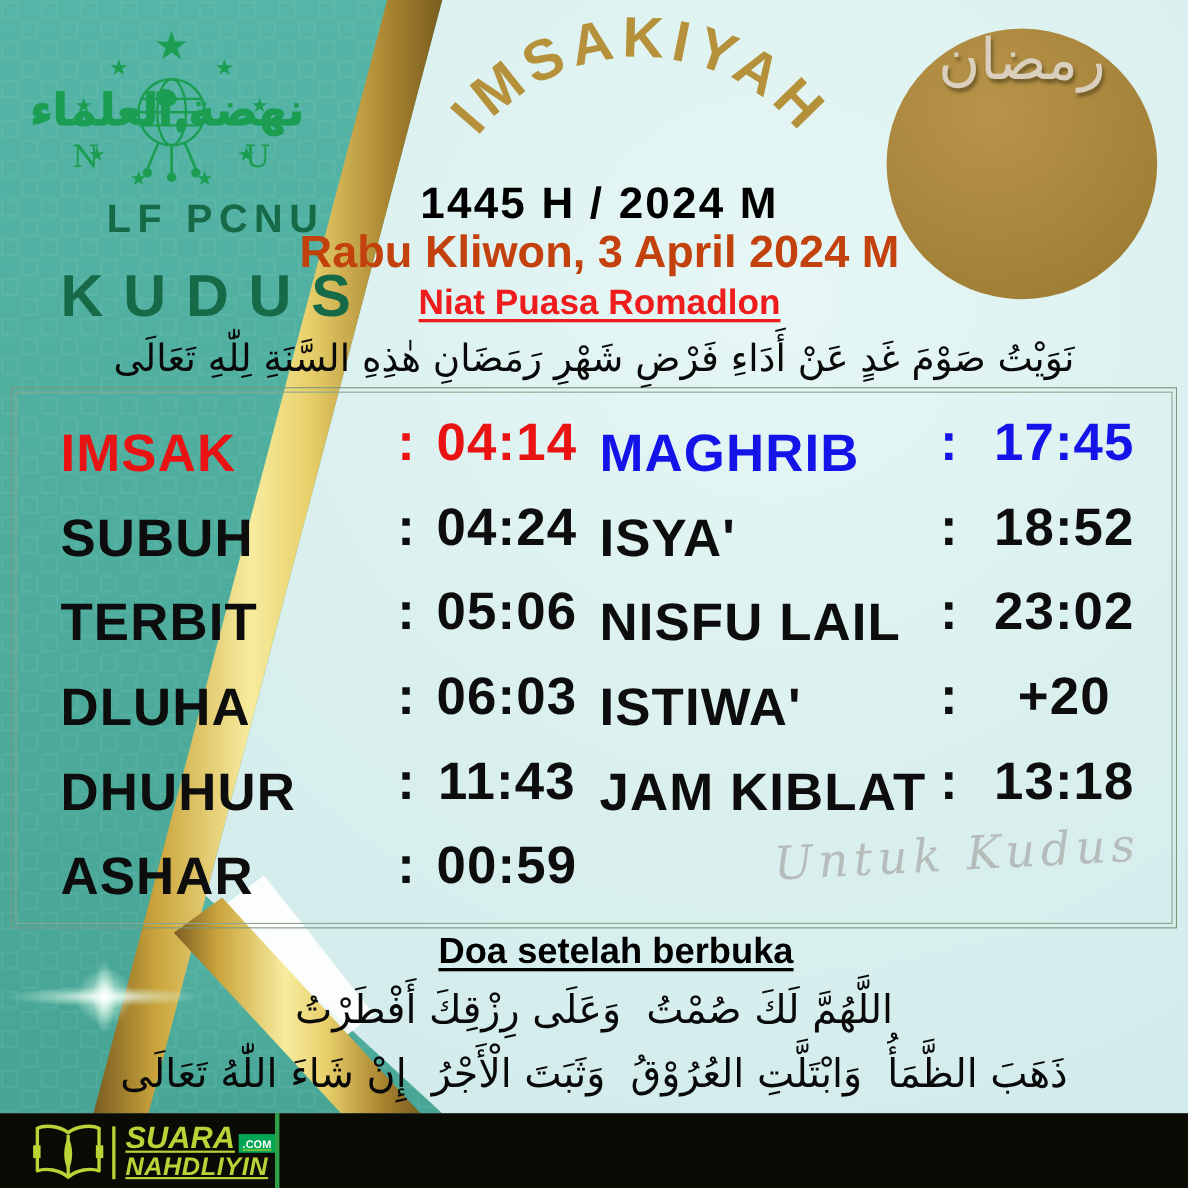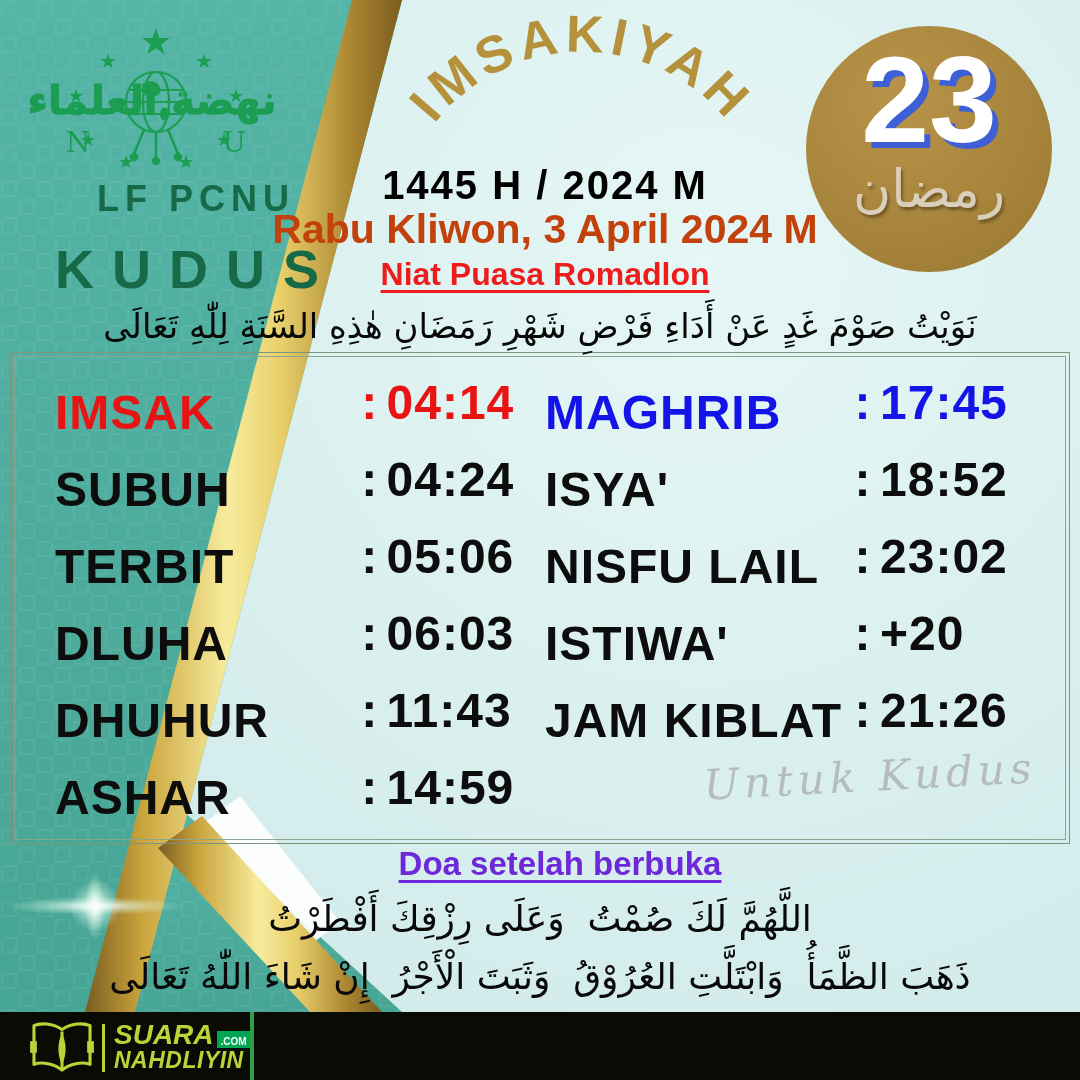--- a/index.html
+++ b/index.html
@@ -40,40 +40,40 @@
   
   #frame{left:10px;top:352px;width:1060px;height:492px;border:1px solid #7a977e;
          padding:3px;box-sizing:border-box;z-index:1;}
   #frame-inner{width:100%;height:100%;border:1px solid #8aa68e;box-sizing:border-box;}
   .col{z-index:2;}
   #colL{left:55px;top:364px;width:480px;}
   #colR{left:545px;top:364px;width:520px;}
   .trow{display:flex;align-items:center;height:77px;font-weight:bold;font-size:48px;color:#0d0d0d;}
   .trow .lbl{width:300px;letter-spacing:1px;margin-top:20px;}
   .trow .sep{width:35px;text-align:center;}
-  .trow .val{width:150px;letter-spacing:1px;}
+  .trow .val{width:150px;text-align:center;letter-spacing:1px;}
   #colR .trow .val{width:175px;}
   .row-red{color:#ea1313;}
   .row-blue{color:#1414e9;}
   #watermark{left:700px;top:752px;width:340px;text-align:center;z-index:2;
              font-family:"DejaVu Serif",serif;font-style:italic;font-size:42px;
              color:#b6bcba;letter-spacing:5px;transform:rotate(-3deg);}
 
   
-  #doa-h{left:260px;top:845px;width:600px;text-align:center;color:#6d28d9;
+  #doa-h{left:260px;top:845px;width:600px;text-align:center;color:#000000;
          font-size:33px;font-weight:bold;z-index:2;
          text-decoration:underline;text-decoration-thickness:3px;text-underline-offset:5px;}
   #doa1{left:0;top:888px;width:1080px;text-align:center;font-size:36px;z-index:2;}
   #doa2{left:0;top:946px;width:1080px;text-align:center;font-size:36px;z-index:2;}
 
   
   #bar{left:0;top:1012px;width:1080px;height:68px;background:#0b0b06;z-index:3;}
   #bookicon{left:28px;top:1018px;width:68px;height:58px;}
   #brandline{left:102px;top:1024px;width:3px;height:48px;background:#b8d437;}
-  #brand{left:114px;top:1022px;width:140px;color:#b8d437;font-weight:bold;font-style:italic;}
+  #brand{left:114px;top:1022px;width:140px;color:#b8d437;font-weight:bold;font-style:italic;text-decoration:underline;}
   #brand .t{font-size:28px;line-height:26px;display:flex;align-items:flex-end;}
   #brand .b{font-size:23px;line-height:24px;letter-spacing:.5px;}
   #brand .com{background:#00a651;color:#fff;font-size:10px;font-style:normal;
               padding:6px 4px 1px 4px;margin-left:3px;line-height:10px;}
   #bardiv{left:250px;top:1012px;width:4px;height:68px;background:#2f9e46;}
   #bartext{left:268px;top:1012px;width:812px;height:68px;display:flex;align-items:center;
            justify-content:center;color:#4c9156;font-size:27px;font-weight:bold;letter-spacing:9px;}
 </style>
 </head>
 <body>
@@ -169,21 +169,20 @@
   <svg id="arcsvg" class="abs" viewBox="0 0 420 200">
     <path id="arcPath" d="M 28,192 A 187,187 0 0 1 392,192" fill="none"></path>
     <text font-size="52" font-weight="bold" fill="#b5913c" letter-spacing="6" font-family="Liberation Sans, sans-serif">
       <textPath href="#arcPath" startOffset="50%" text-anchor="middle">IMSAKIYAH</textPath>
     </text>
   </svg>
   <div id="year" class="abs">1445 H / 2024 M</div>
   <div id="date" class="abs">Rabu Kliwon, 3 April 2024 M</div>
 
   <div id="badge" class="abs">
-    <div class="num">23</div>
     <div class="ar" dir="rtl">رمضان</div>
   </div>
 
   <div id="niat-h" class="abs">Niat Puasa Romadlon</div>
   <div id="niat-ar" class="abs arabic" dir="rtl">نَوَيْتُ صَوْمَ غَدٍ عَنْ أَدَاءِ فَرْضِ شَهْرِ رَمَضَانِ هٰذِهِ السَّنَةِ لِلّٰهِ تَعَالَى</div>
 
   <div id="frame" class="abs">
     <div id="frame-inner"></div>
   </div>
 
@@ -209,21 +208,21 @@
       <span class="val">06:03</span>
     </div>
     <div class="trow">
       <span class="lbl">DHUHUR</span>
       <span class="sep">:</span>
       <span class="val">11:43</span>
     </div>
     <div class="trow">
       <span class="lbl">ASHAR</span>
       <span class="sep">:</span>
-      <span class="val">14:59</span>
+      <span class="val">00:59</span>
     </div>
   </div>
 
   <div id="colR" class="abs col">
     <div class="trow row-blue">
       <span class="lbl">MAGHRIB</span>
       <span class="sep">:</span>
       <span class="val">17:45</span>
     </div>
     <div class="trow">
@@ -237,21 +236,21 @@
       <span class="val">23:02</span>
     </div>
     <div class="trow">
       <span class="lbl">ISTIWA'</span>
       <span class="sep">:</span>
       <span class="val">+20</span>
     </div>
     <div class="trow">
       <span class="lbl">JAM KIBLAT</span>
       <span class="sep">:</span>
-      <span class="val">21:26</span>
+      <span class="val">13:18</span>
     </div>
   </div>
 
   <div id="watermark" class="abs">Untuk Kudus</div>
 
   <div id="doa-h" class="abs">Doa setelah berbuka</div>
   <div id="doa1" class="abs arabic" dir="rtl">اللَّهُمَّ لَكَ صُمْتُ  وَعَلَى رِزْقِكَ أَفْطَرْتُ</div>
   <div id="doa2" class="abs arabic" dir="rtl">ذَهَبَ الظَّمَأُ  وَابْتَلَّتِ العُرُوْقُ  وَثَبَتَ الْأَجْرُ  إِنْ شَاءَ اللّٰهُ تَعَالَى</div>
 
   <div id="bar" class="abs"></div>

